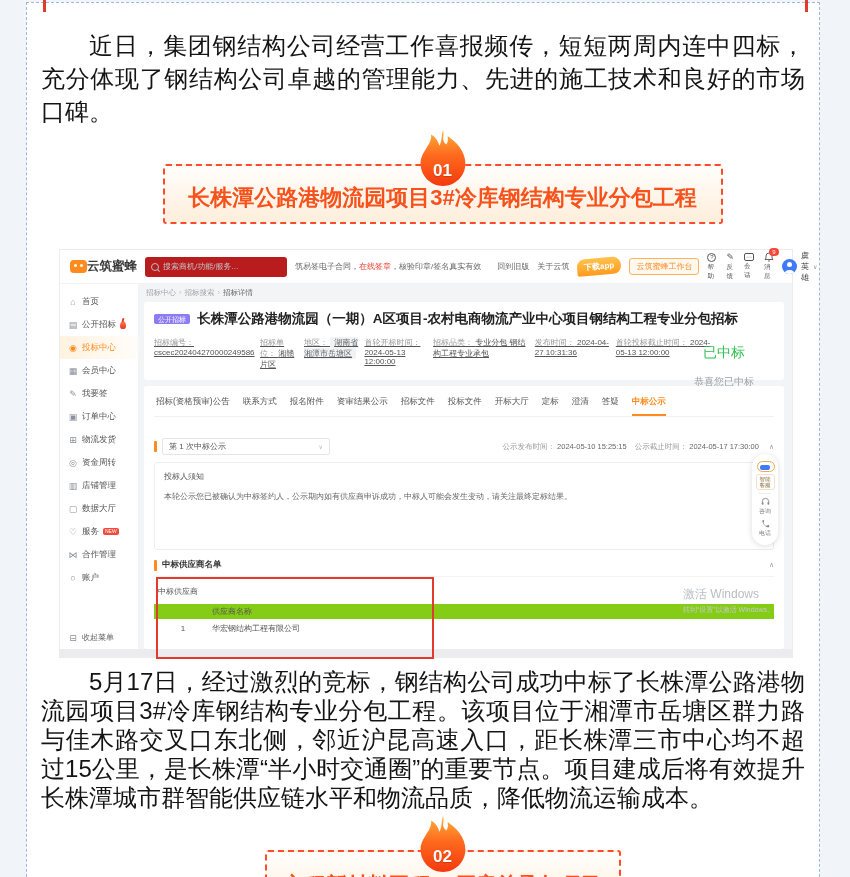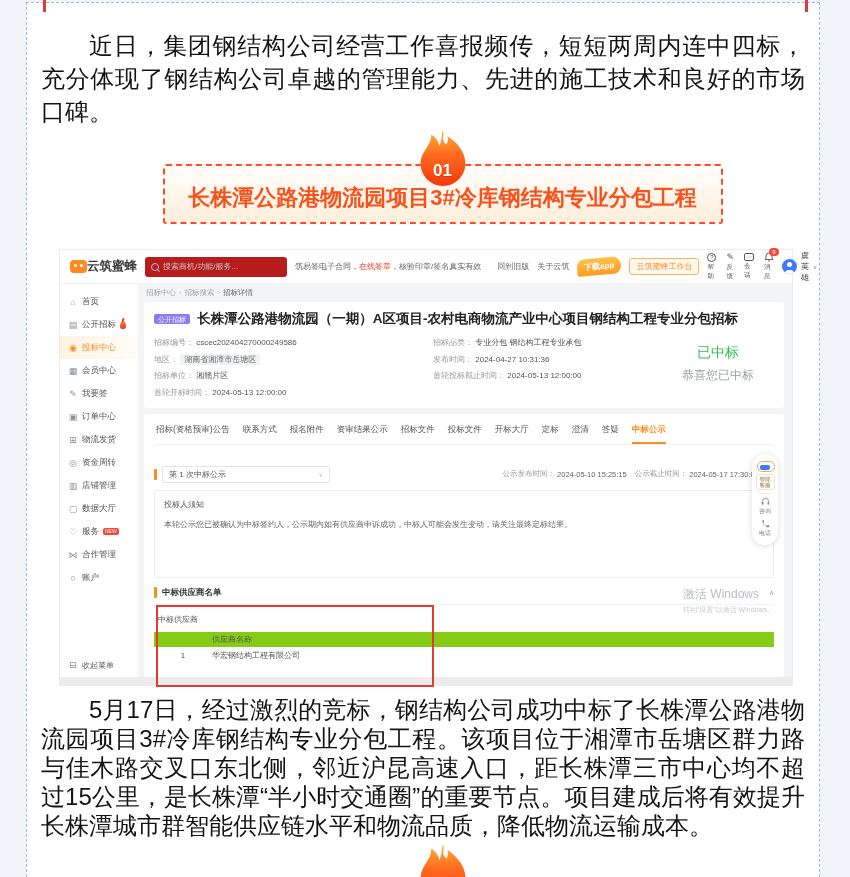--- a/index.html
+++ b/index.html
@@ -93,27 +93,27 @@
   .crumb{cursor:pointer;}
   .crumb::after{content:"›";margin-left:3px;color:#c3c7cd;}
   .crumb:last-child{color:#666;}
   .crumb:last-child::after{content:"";}
   .card{background:#fff;border-radius:3px;}
   .card1{position:relative;padding:8px 10px 10px;}
   .pb-badge{background:#8d7bf5;color:#fff;font-size:7px;padding:1.5px 4px;border-radius:2px;
             margin-right:5px;vertical-align:2px;}
   .d-title{font-size:13.5px;font-weight:bold;color:#222;}
   .fields{display:flex;margin-top:9px;}
-  .fcol{width:45%;display:flex;flex-direction:column;gap:5.5px;}
+  .fcol{width:45%;display:flex;flex-direction:row;gap:5.5px;text-decoration:underline;}
   .field{font-size:8px;color:#555;}
   .flabel{color:#999;}
   .chip{background:#f1f2f4;border-radius:2px;padding:1px 4px;color:#666;}
   .status{position:absolute;right:30px;top:42px;text-align:center;}
   .st{color:#2fbf4f;font-size:14px;}
-  .st-sub{color:#9aa0a8;font-size:12px;margin-top:5px;}
+  .st-sub{color:#9aa0a8;font-size:10px;margin-top:13px;}
 
   .card2{margin-top:6px;padding:6px 10px 12px;position:relative;}
   .tabs{display:flex;gap:13px;border-bottom:1px solid #f1f1f1;padding:4px 2px 0;}
   .tab{font-size:8.5px;color:#555;padding-bottom:6px;cursor:pointer;white-space:nowrap;}
   .tab.active{color:#ff8a1e;border-bottom:2px solid #ff8a1e;font-weight:bold;}
   .round-row{display:flex;align-items:center;margin-top:21px;}
   .accent{width:3px;height:11px;background:#ff8a1e;border-radius:1px;margin-right:5px;flex:none;}
   .select{width:168px;height:17px;border:1px solid #e3e5e8;border-radius:2px;display:flex;
           align-items:center;justify-content:space-between;padding:0 6px;box-sizing:border-box;
           font-size:8px;color:#555;cursor:pointer;}
@@ -326,26 +326,26 @@
             <span class="pb-badge">公开招标</span>
             <span class="d-title">长株潭公路港物流园（一期）A区项目-农村电商物流产业中心项目钢结构工程专业分包招标</span>
           </div>
           <div class="fields">
             <div class="fcol">
                 <div class="field">
                 <span class="flabel">招标编号：</span>
                 <span class="fvalue">cscec202404270000249586</span>
               </div>
                 <div class="field">
+                <span class="flabel">招标单位：</span>
+                <span class="fvalue">湘赣片区</span>
+              </div>
+                <div class="field">
                 <span class="flabel">地区：</span>
                 <span class="fvalue chip">湖南省湘潭市岳塘区</span>
-              </div>
-                <div class="field">
-                <span class="flabel">招标单位：</span>
-                <span class="fvalue">湘赣片区</span>
               </div>
                 <div class="field">
                 <span class="flabel">首轮开标时间：</span>
                 <span class="fvalue">2024-05-13 12:00:00</span>
               </div>
               </div>
             <div class="fcol">
                 <div class="field">
                 <span class="flabel">招标品类：</span>
                 <span class="fvalue">专业分包 钢结构工程专业承包</span>

